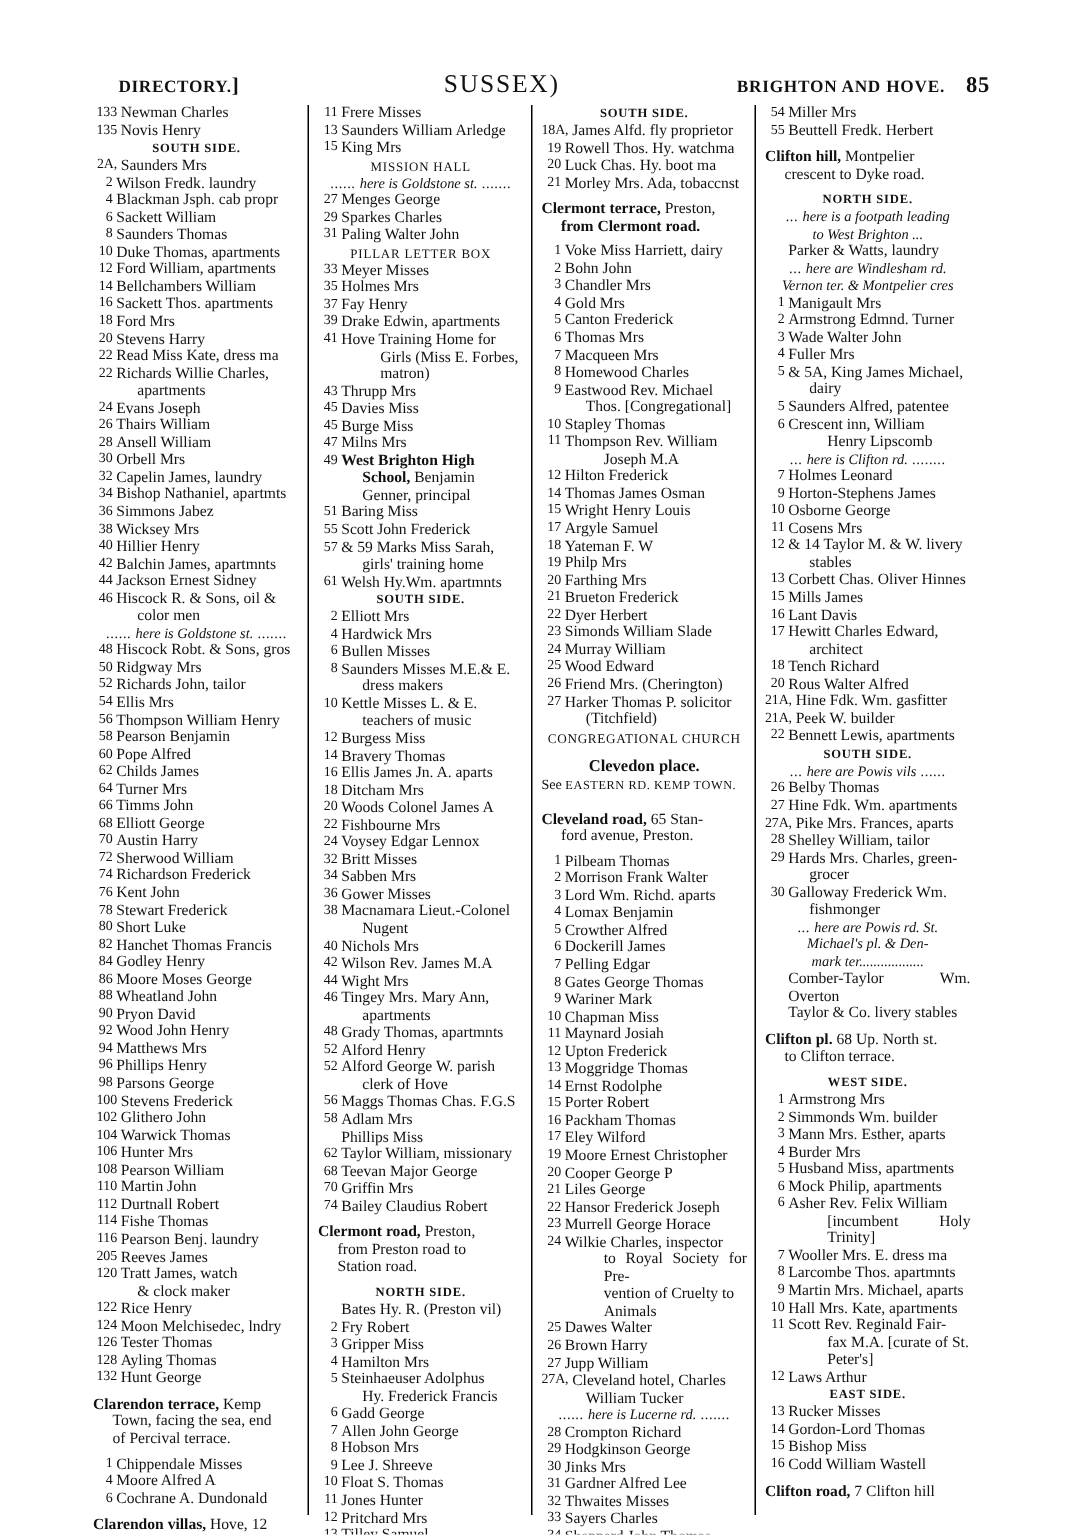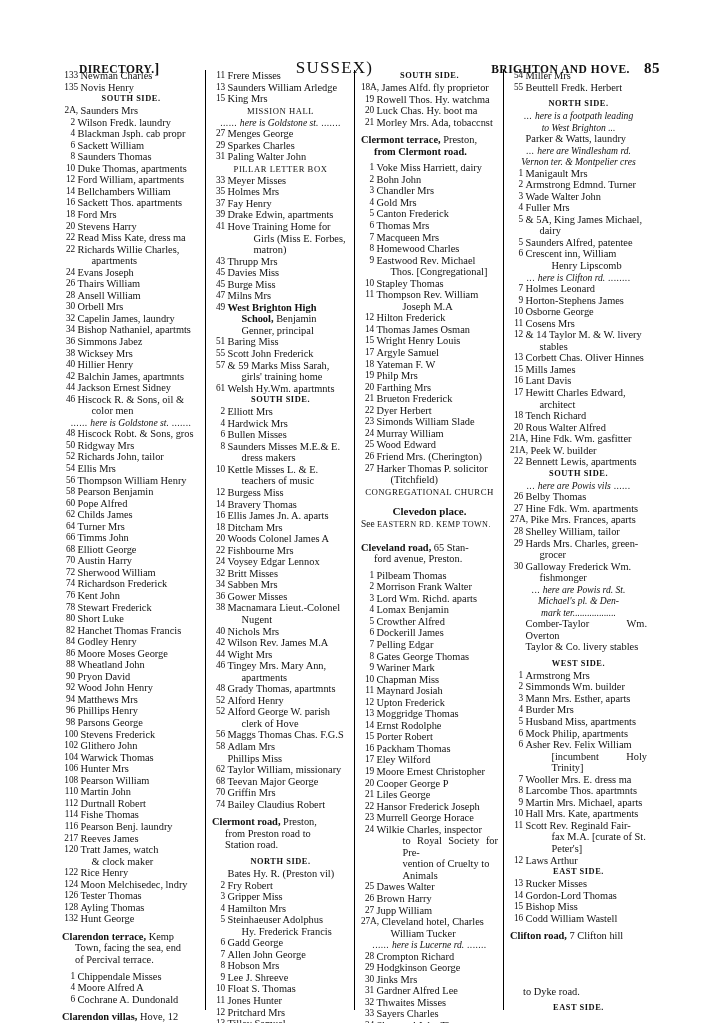--- a/index.html
+++ b/index.html
@@ -32,21 +32,20 @@
     margin-left:17px;
   }
   .rh-left .brk{font-size:14px;font-variant:normal;}
   .rh-center{
     flex:0 0 auto;
     font-size:17px;font-weight:normal;
     letter-spacing:1.2px;
     text-align:center;
     width:175px;
     margin-left:18px;
-    margin-top:12px;
   }
   .rh-right{
     flex:1;
     font-size:11.5px;font-weight:bold;
     font-variant:small-caps;
     letter-spacing:.5px;
     text-align:right;
     white-space:nowrap;
     padding-right:2px;
   }
@@ -404,21 +403,21 @@
         </div>
         <div class="e">
           <span class="num w2">114</span>
           <span class="txt">Fishe Thomas</span>
         </div>
         <div class="e">
           <span class="num w2">116</span>
           <span class="txt">Pearson Benj. laundry</span>
         </div>
         <div class="e">
-          <span class="num w2">217</span>
+          <span class="num w2">205</span>
           <span class="txt">Reeves James</span>
         </div>
         <div class="e">
           <span class="num w2">120</span>
           <span class="txt">Tratt     James,     watch</span>
         </div>
         <div class="e cont">
           <span class="num"></span>
           <span class="txt">&amp; clock maker</span>
         </div>
@@ -1057,20 +1056,21 @@
       </div>
       <div class="col c4">
         <div class="e">
           <span class="num">54</span>
           <span class="txt">Miller Mrs</span>
         </div>
         <div class="e">
           <span class="num">55</span>
           <span class="txt">Beuttell Fredk. Herbert</span>
         </div>
+        <div class="street"><span>Clifton   hill,</span><span class="rest">   Montpelier</span><span class="ind" style="font-weight: normal;">crescent to Dyke road.</span></div>
         <div class="blank"></div>
         <div class="side">NORTH SIDE.</div>
         <div class="note"><span class="dots">... </span><span>here is a footpath leading</span><span class="dots"></span></div>
         <div class="note" style="text-align: center;">to West Brighton ...</div>
         <div class="e">
           <span class="num"></span>
           <span class="txt">Parker &amp; Watts, laundry</span>
         </div>
         <div class="note"><span class="dots">... </span><span>here are Windlesham rd.</span><span class="dots"></span></div>
         <div class="note" style="text-align: center;">Vernon ter. &amp; Montpelier cres</div>
@@ -1213,20 +1213,21 @@
         <div class="note" style="text-align: center;">Michael's pl. &amp; Den-</div>
         <div class="note" style="text-align: center;">mark ter..................</div>
         <div class="e">
           <span class="num"></span>
           <span class="txt">Comber-Taylor Wm. Overton</span>
         </div>
         <div class="e">
           <span class="num"></span>
           <span class="txt">Taylor &amp; Co. livery stables</span>
         </div>
+        <div class="street"><span>Clifton pl.</span><span class="rest"> 68 Up. North st.</span><span class="ind" style="font-weight: normal;">to Clifton terrace.</span></div>
         <div class="blank"></div>
         <div class="side">WEST SIDE.</div>
         <div class="e">
           <span class="num">1</span>
           <span class="txt">Armstrong Mrs</span>
         </div>
         <div class="e">
           <span class="num">2</span>
           <span class="txt">Simmonds Wm. builder</span>
         </div>

